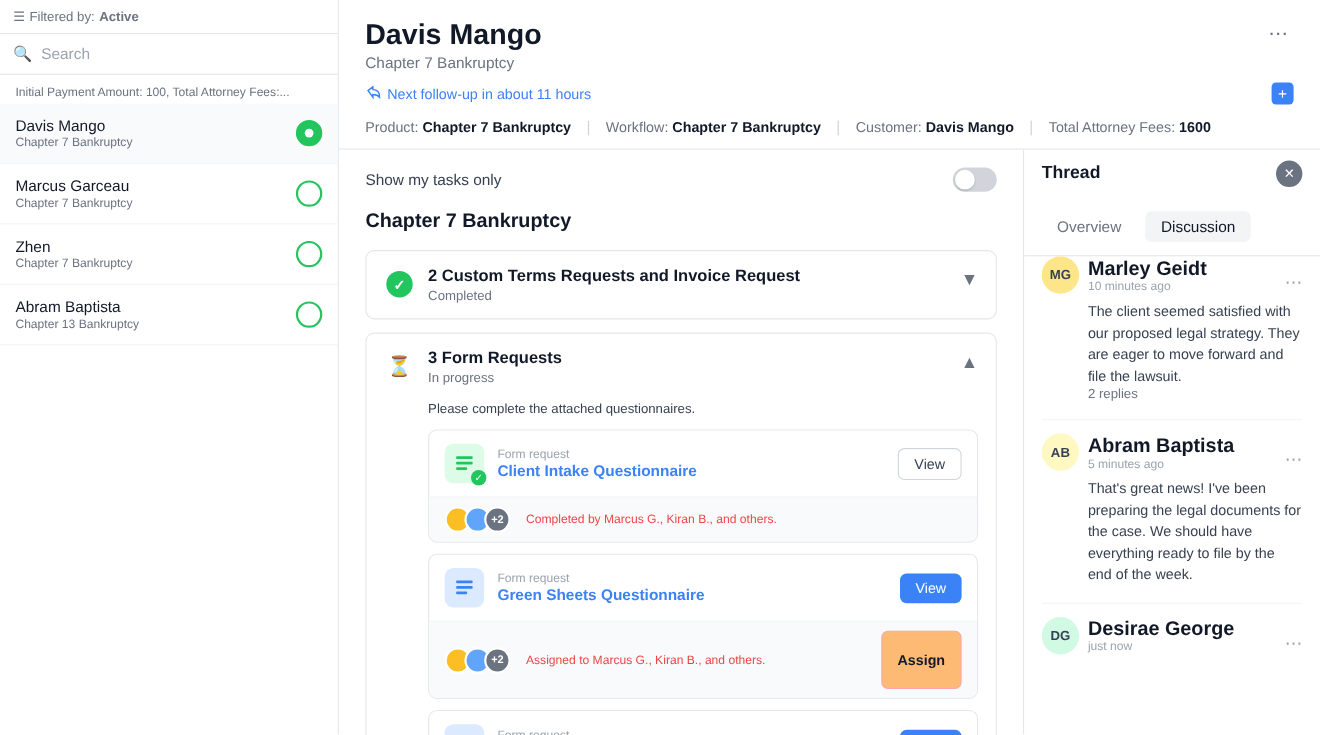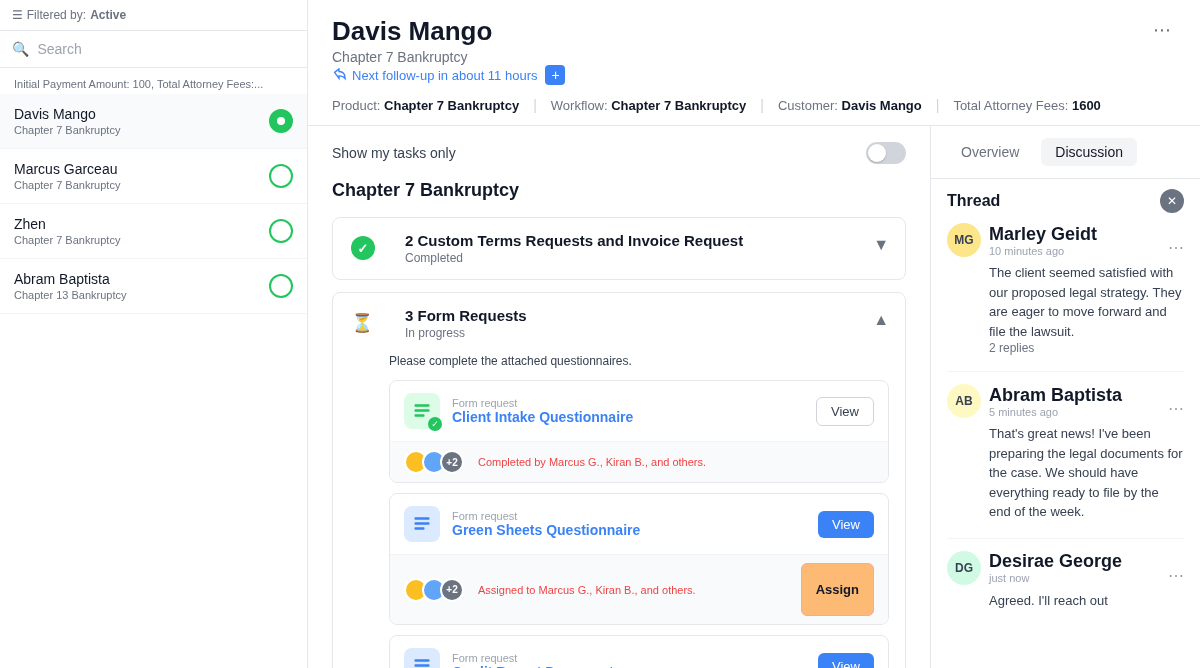--- a/index.html
+++ b/index.html
@@ -24,40 +24,40 @@
 
     
     #main { flex: 1; display: flex; flex-direction: column; overflow: hidden; }
 
     
     #header { padding: 16px 24px 12px; border-bottom: 1px solid #e5e7eb; }
     #header-top { display: flex; align-items: flex-start; justify-content: space-between; }
     #client-title { font-size: 26px; font-weight: 700; color: #111827; }
     #client-subtitle { font-size: 14px; color: #6b7280; margin-top: 2px; }
     .more-btn { width: 28px; height: 28px; border-radius: 50%; border: none; background: transparent; cursor: pointer; font-size: 18px; color: #6b7280; display: flex; align-items: center; justify-content: center; }
-    #follow-up-banner { margin-top: 0; display: flex; align-items: center; gap: 8px; }
+    #follow-up-banner { margin-top: 10px; display: flex; align-items: center; gap: 8px; justify-content: space-between; }
     .follow-up-tag { display: flex; align-items: center; gap: 6px; color: #3b82f6; font-size: 13px; cursor: pointer; }
     .follow-up-tag svg { color: #3b82f6; }
     .add-btn { width: 20px; height: 20px; background: #3b82f6; border-radius: 4px; display: flex; align-items: center; justify-content: center; color: white; font-size: 14px; cursor: pointer; }
     #meta-row { display: flex; align-items: center; gap: 0; margin-top: 12px; flex-wrap: wrap; gap: 6px; }
     .meta-item { font-size: 13px; color: #6b7280; }
     .meta-item strong { color: #111827; font-weight: 600; }
     .meta-separator { color: #d1d5db; margin: 0 8px; }
 
     
     #content-area { display: flex; flex: 1; overflow: hidden; }
     #tasks-panel { flex: 1; overflow-y: auto; padding: 16px 24px; }
     #show-my-tasks { display: flex; align-items: center; justify-content: space-between; margin-bottom: 16px; }
     #show-my-tasks label { font-size: 14px; color: #374151; }
     .toggle { width: 40px; height: 22px; background: #d1d5db; border-radius: 11px; position: relative; cursor: pointer; }
     .toggle-knob { width: 18px; height: 18px; background: white; border-radius: 50%; position: absolute; top: 2px; left: 2px; box-shadow: 0 1px 2px rgba(0,0,0,0.2); }
     .section-title { font-size: 18px; font-weight: 700; color: #111827; margin-bottom: 16px; }
     .task-group { border: 1px solid #e5e7eb; border-radius: 8px; margin-bottom: 12px; overflow: hidden; }
     .task-header { display: flex; align-items: flex-start; justify-content: space-between; padding: 14px 16px; }
-    .task-header-left { display: flex; align-items: flex-start; gap: 28px; }
+    .task-header-left { display: flex; align-items: flex-start; gap: 12px; }
     .task-icon-wrap { width: 28px; height: 28px; display: flex; align-items: center; justify-content: center; flex-shrink: 0; margin-top: 2px; }
     .task-check { width: 24px; height: 24px; border-radius: 50%; background: #22c55e; display: flex; align-items: center; justify-content: center; }
     .task-check::after { content: '✓'; color: white; font-size: 13px; font-weight: 700; }
     .task-hourglass { font-size: 18px; }
     .task-info { flex: 1; }
     .task-name { font-size: 15px; font-weight: 600; color: #111827; }
     .task-status { font-size: 12px; color: #6b7280; margin-top: 2px; }
     .task-chevron { color: #6b7280; font-size: 16px; cursor: pointer; margin-top: 4px; }
     .task-body { padding: 0 16px 14px 56px; }
     .task-desc { font-size: 12px; color: #374151; margin-bottom: 12px; }
@@ -299,27 +299,27 @@
               </div>
               <button class="view-btn-blue">View</button>
             </div>
           </div>
 
         </div>
       </div>
     </div>
 
     <div id="discussion-panel">
+      <div id="thread-header">
+        <span id="thread-title">Thread</span>
+        <button class="close-btn">✕</button>
+      </div>
       <div id="panel-tabs">
         <button class="panel-tab">Overview</button>
         <button class="panel-tab active">Discussion</button>
-      </div>
-      <div id="thread-header">
-        <span id="thread-title">Thread</span>
-        <button class="close-btn">✕</button>
       </div>
       <div id="thread-messages">
 
         <div class="message">
           <div class="message-header">
             <div class="message-meta">
               <div class="avatar-md" style="background:#fde68a;">MG</div>
               <div>
                 <div class="message-sender">Marley Geidt</div>
                 <div class="message-time">10 minutes ago</div>
@@ -353,19 +353,18 @@
           <div class="message-header">
             <div class="message-meta">
               <div class="avatar-md" style="background:#d1fae5;">DG</div>
               <div>
                 <div class="message-sender">Desirae George</div>
                 <div class="message-time">just now</div>
               </div>
             </div>
             <span class="message-more">⋯</span>
           </div>
-          <div class="message-body">Agreed. I'll reach out</div>
         </div>
 
       </div>
     </div>
   </div>
 </div>
 
 </body></html>

